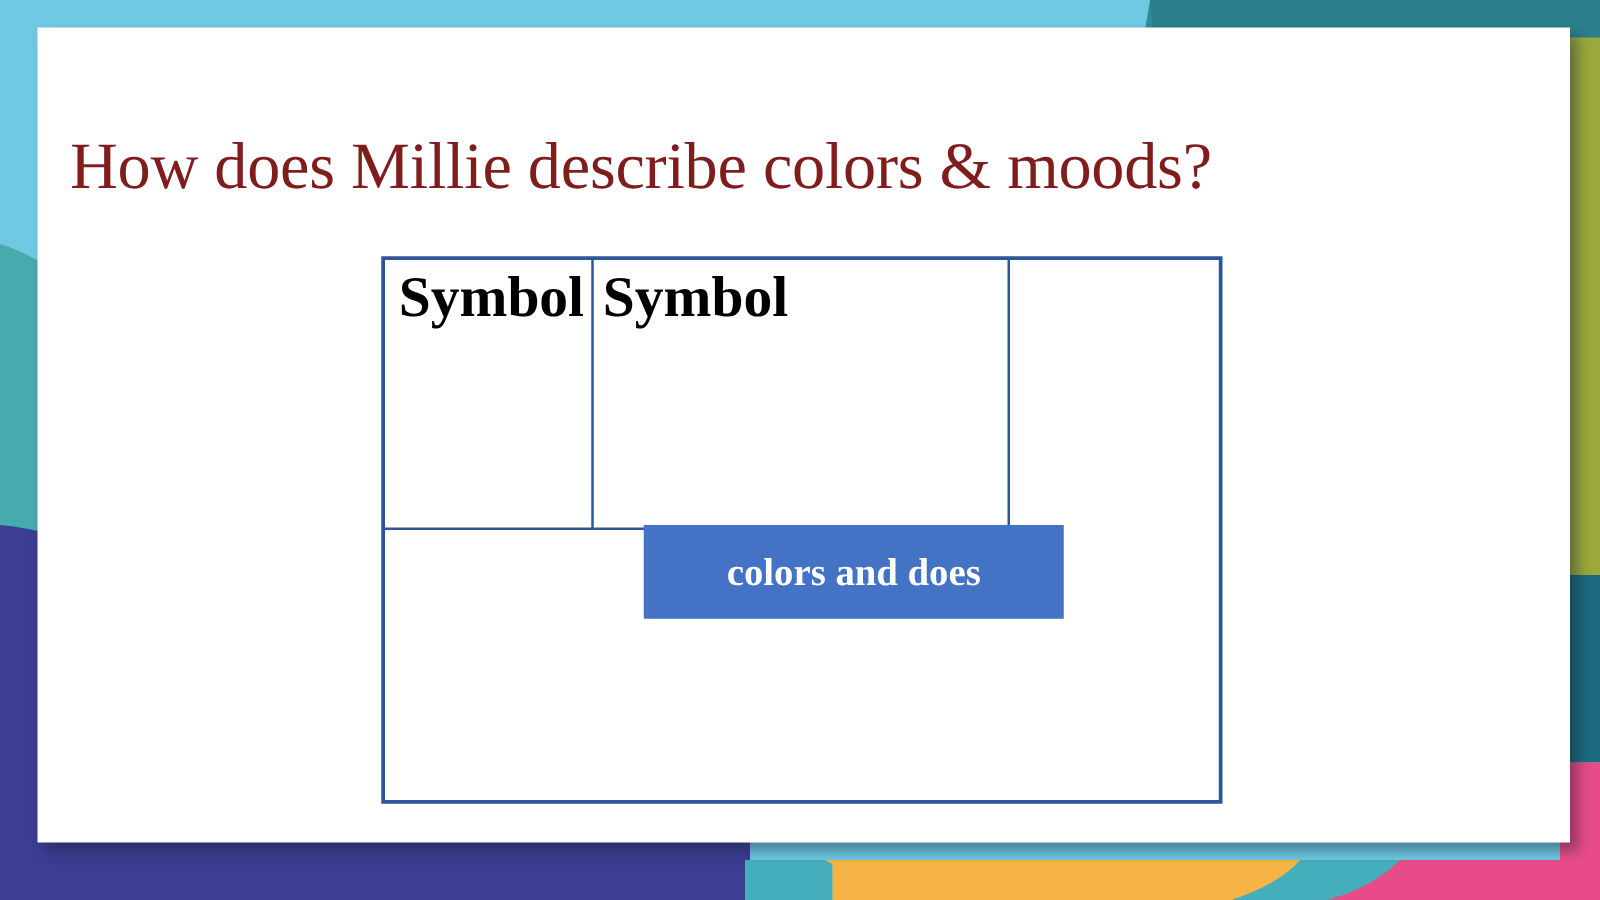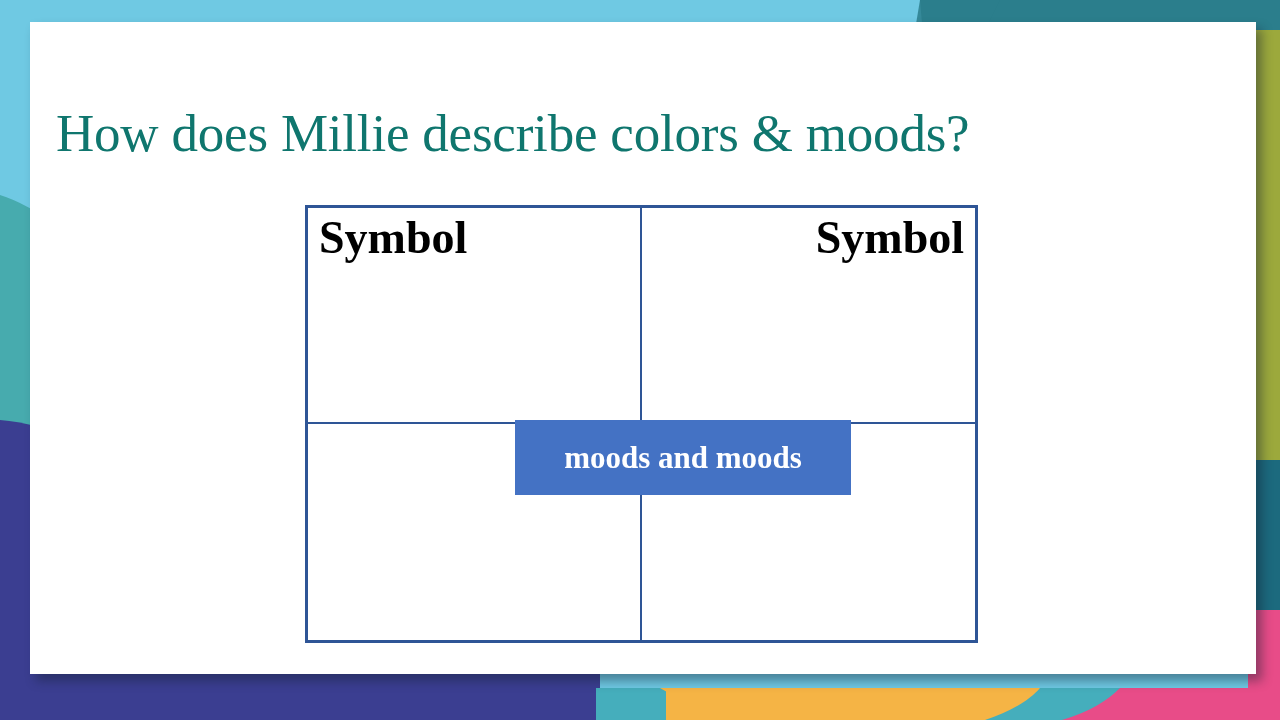--- a/index.html
+++ b/index.html
@@ -35,39 +35,39 @@
     box-shadow: 6px 7px 10px rgba(20, 30, 50, 0.42);
     z-index: 5;
   }
 
   
   #title {
     position: absolute;
     left: 26px;
     top: 48px;
     width: 1150px;
-    color: #0f766e;
+    color: #7f1d1d;
     font-size: 53px;
     line-height: 1.05;
     font-weight: 400;
     white-space: nowrap;
     letter-spacing: -0.2px;
   }
 
   
   #matrix {
     position: absolute;
     left: 275px;
     top: 183px;
     width: 673px;
     height: 438px;
     border: 3px solid #2E5596;
     box-sizing: border-box;
     display: grid;
-    grid-template-columns: 1fr 1fr;
+    grid-template-columns: 1fr 1fr 1fr 1fr;
     grid-template-rows: 1fr 1fr;
   }
   .cell {
     box-sizing: border-box;
     position: relative;
     overflow: hidden;
   }
   .cell.col-left  { border-right: 2px solid #2E5596; }
   .cell.row-top   { border-bottom: 2px solid #2E5596; }
   .cell-text {
@@ -156,17 +156,17 @@
       </div>
       <div class="cell col-left">
         <span class="cell-text align-left"></span>
       </div>
       <div class="cell">
         <span class="cell-text align-right"></span>
       </div>
     </div>
 
     <div id="center-box">
-      <span class="label">moods and moods</span>
+      <span class="label">colors and does</span>
     </div>
 
   </div>
 </div>
 
 </body></html>

